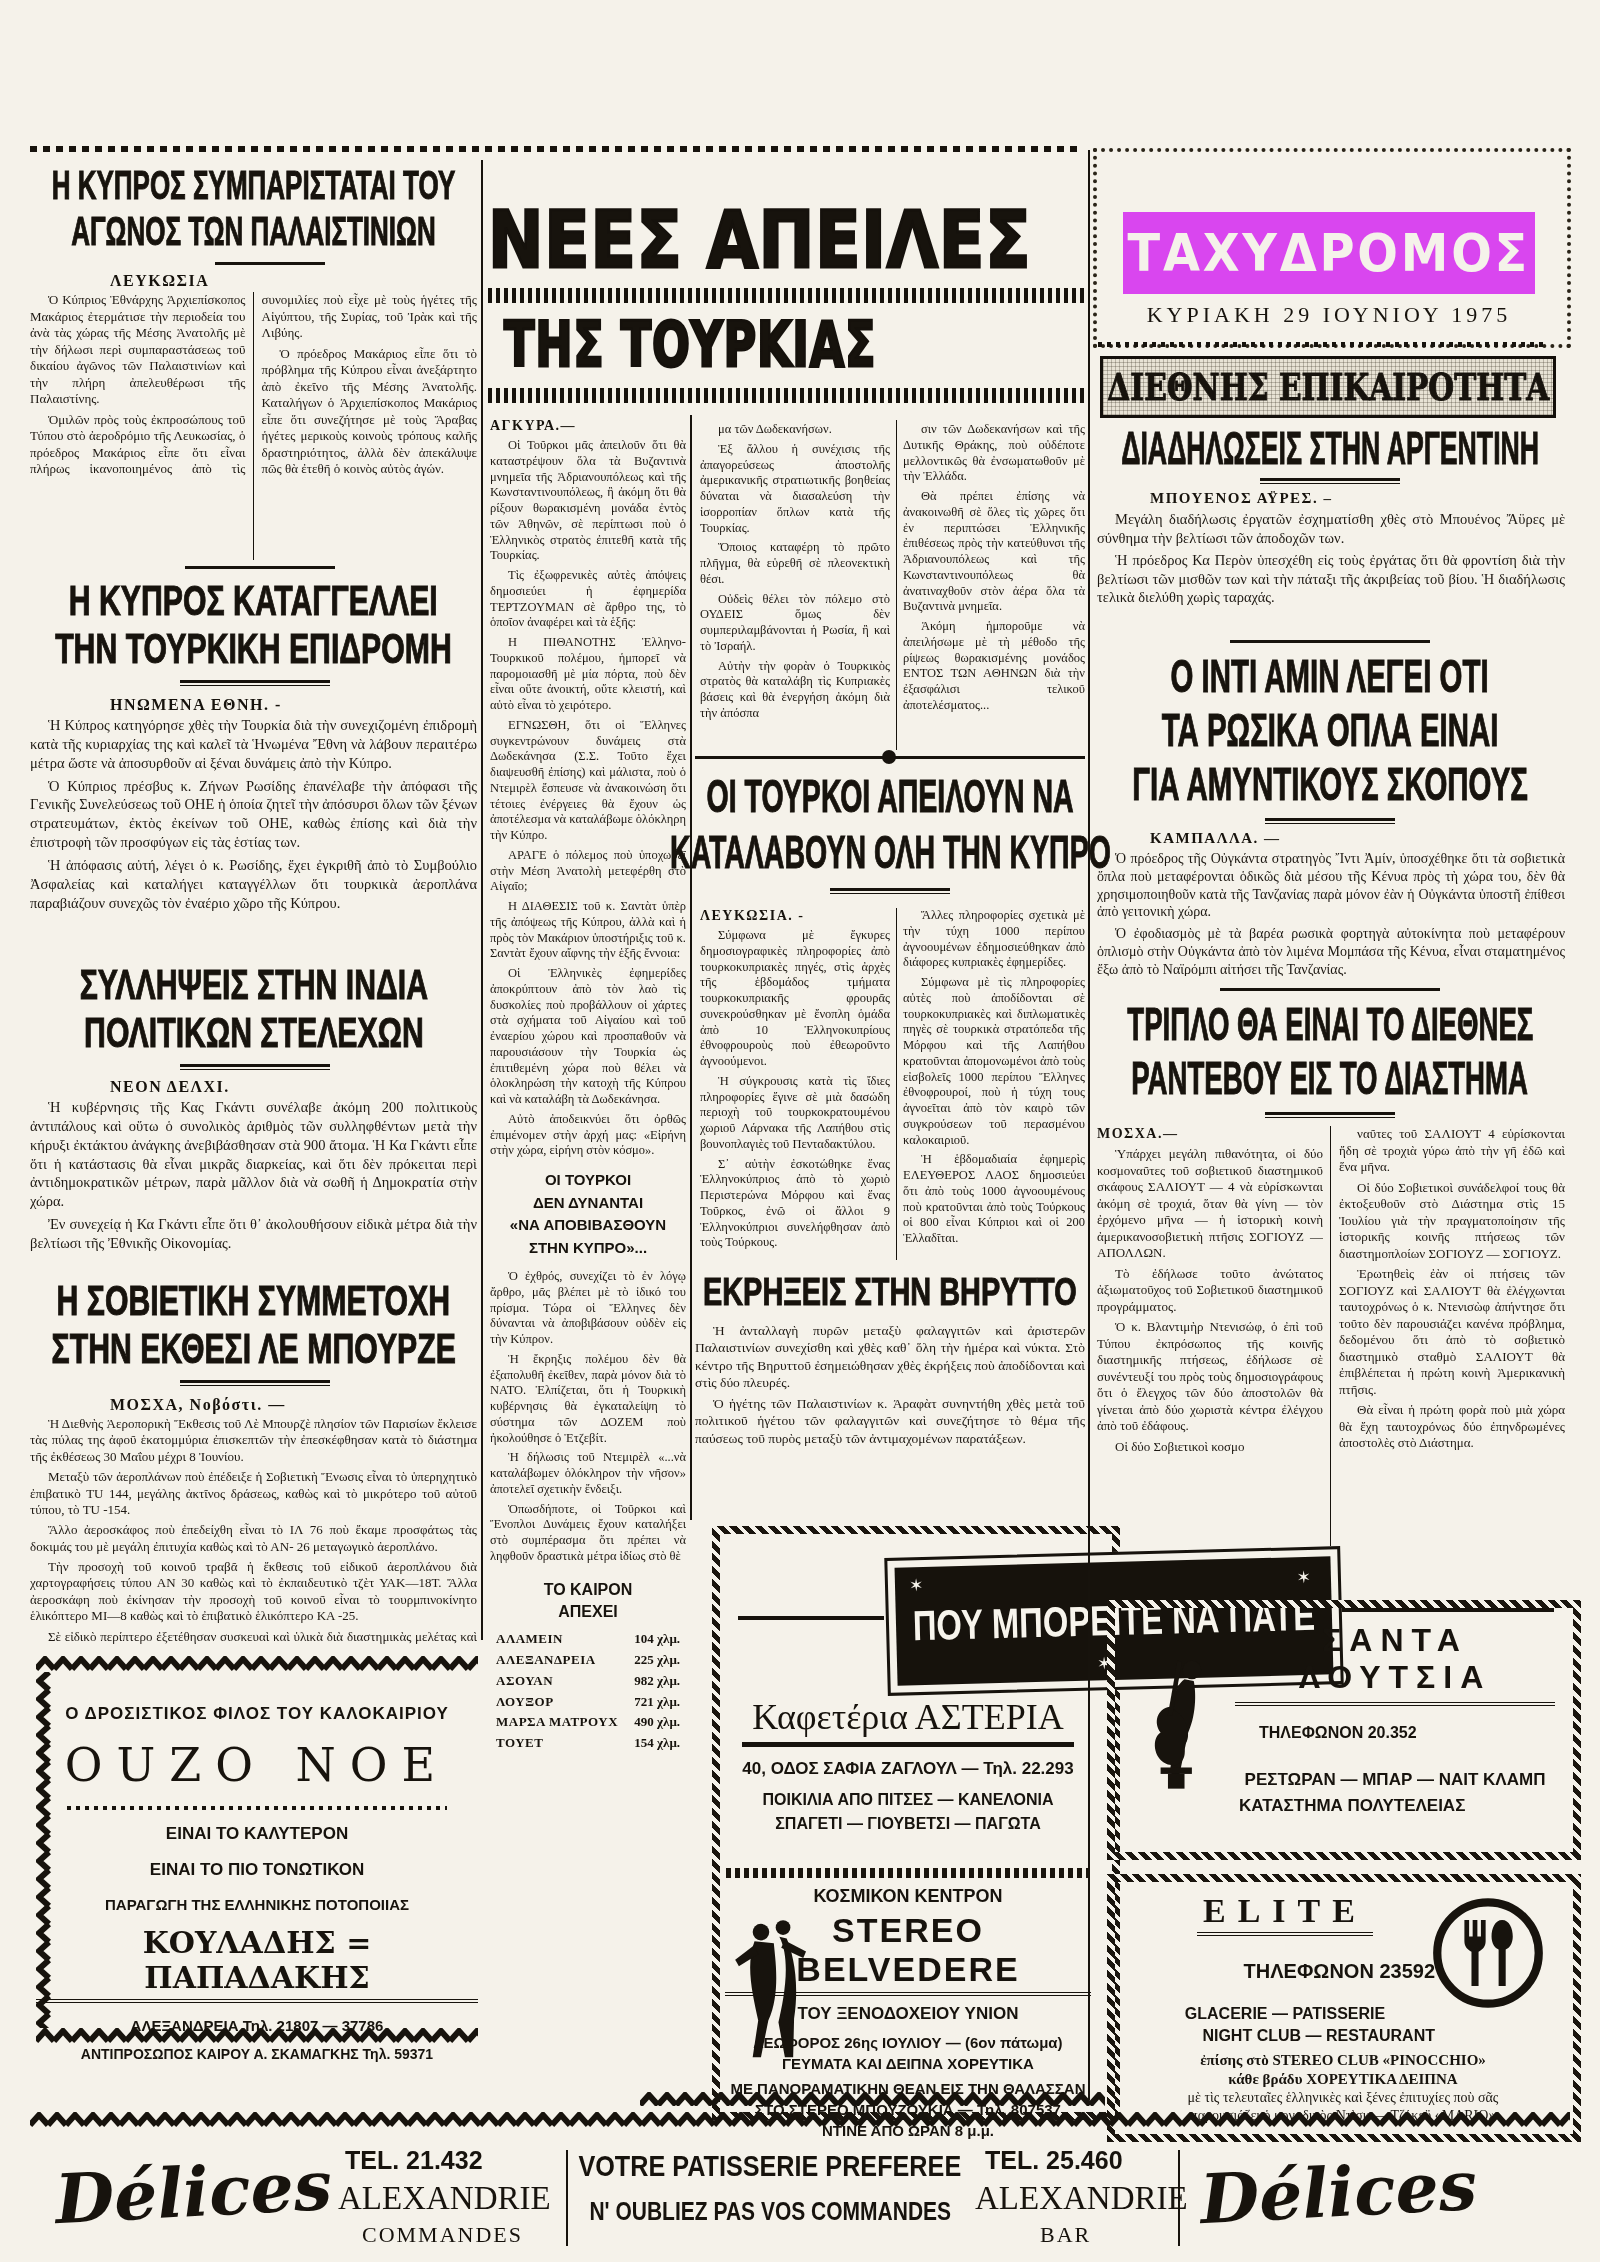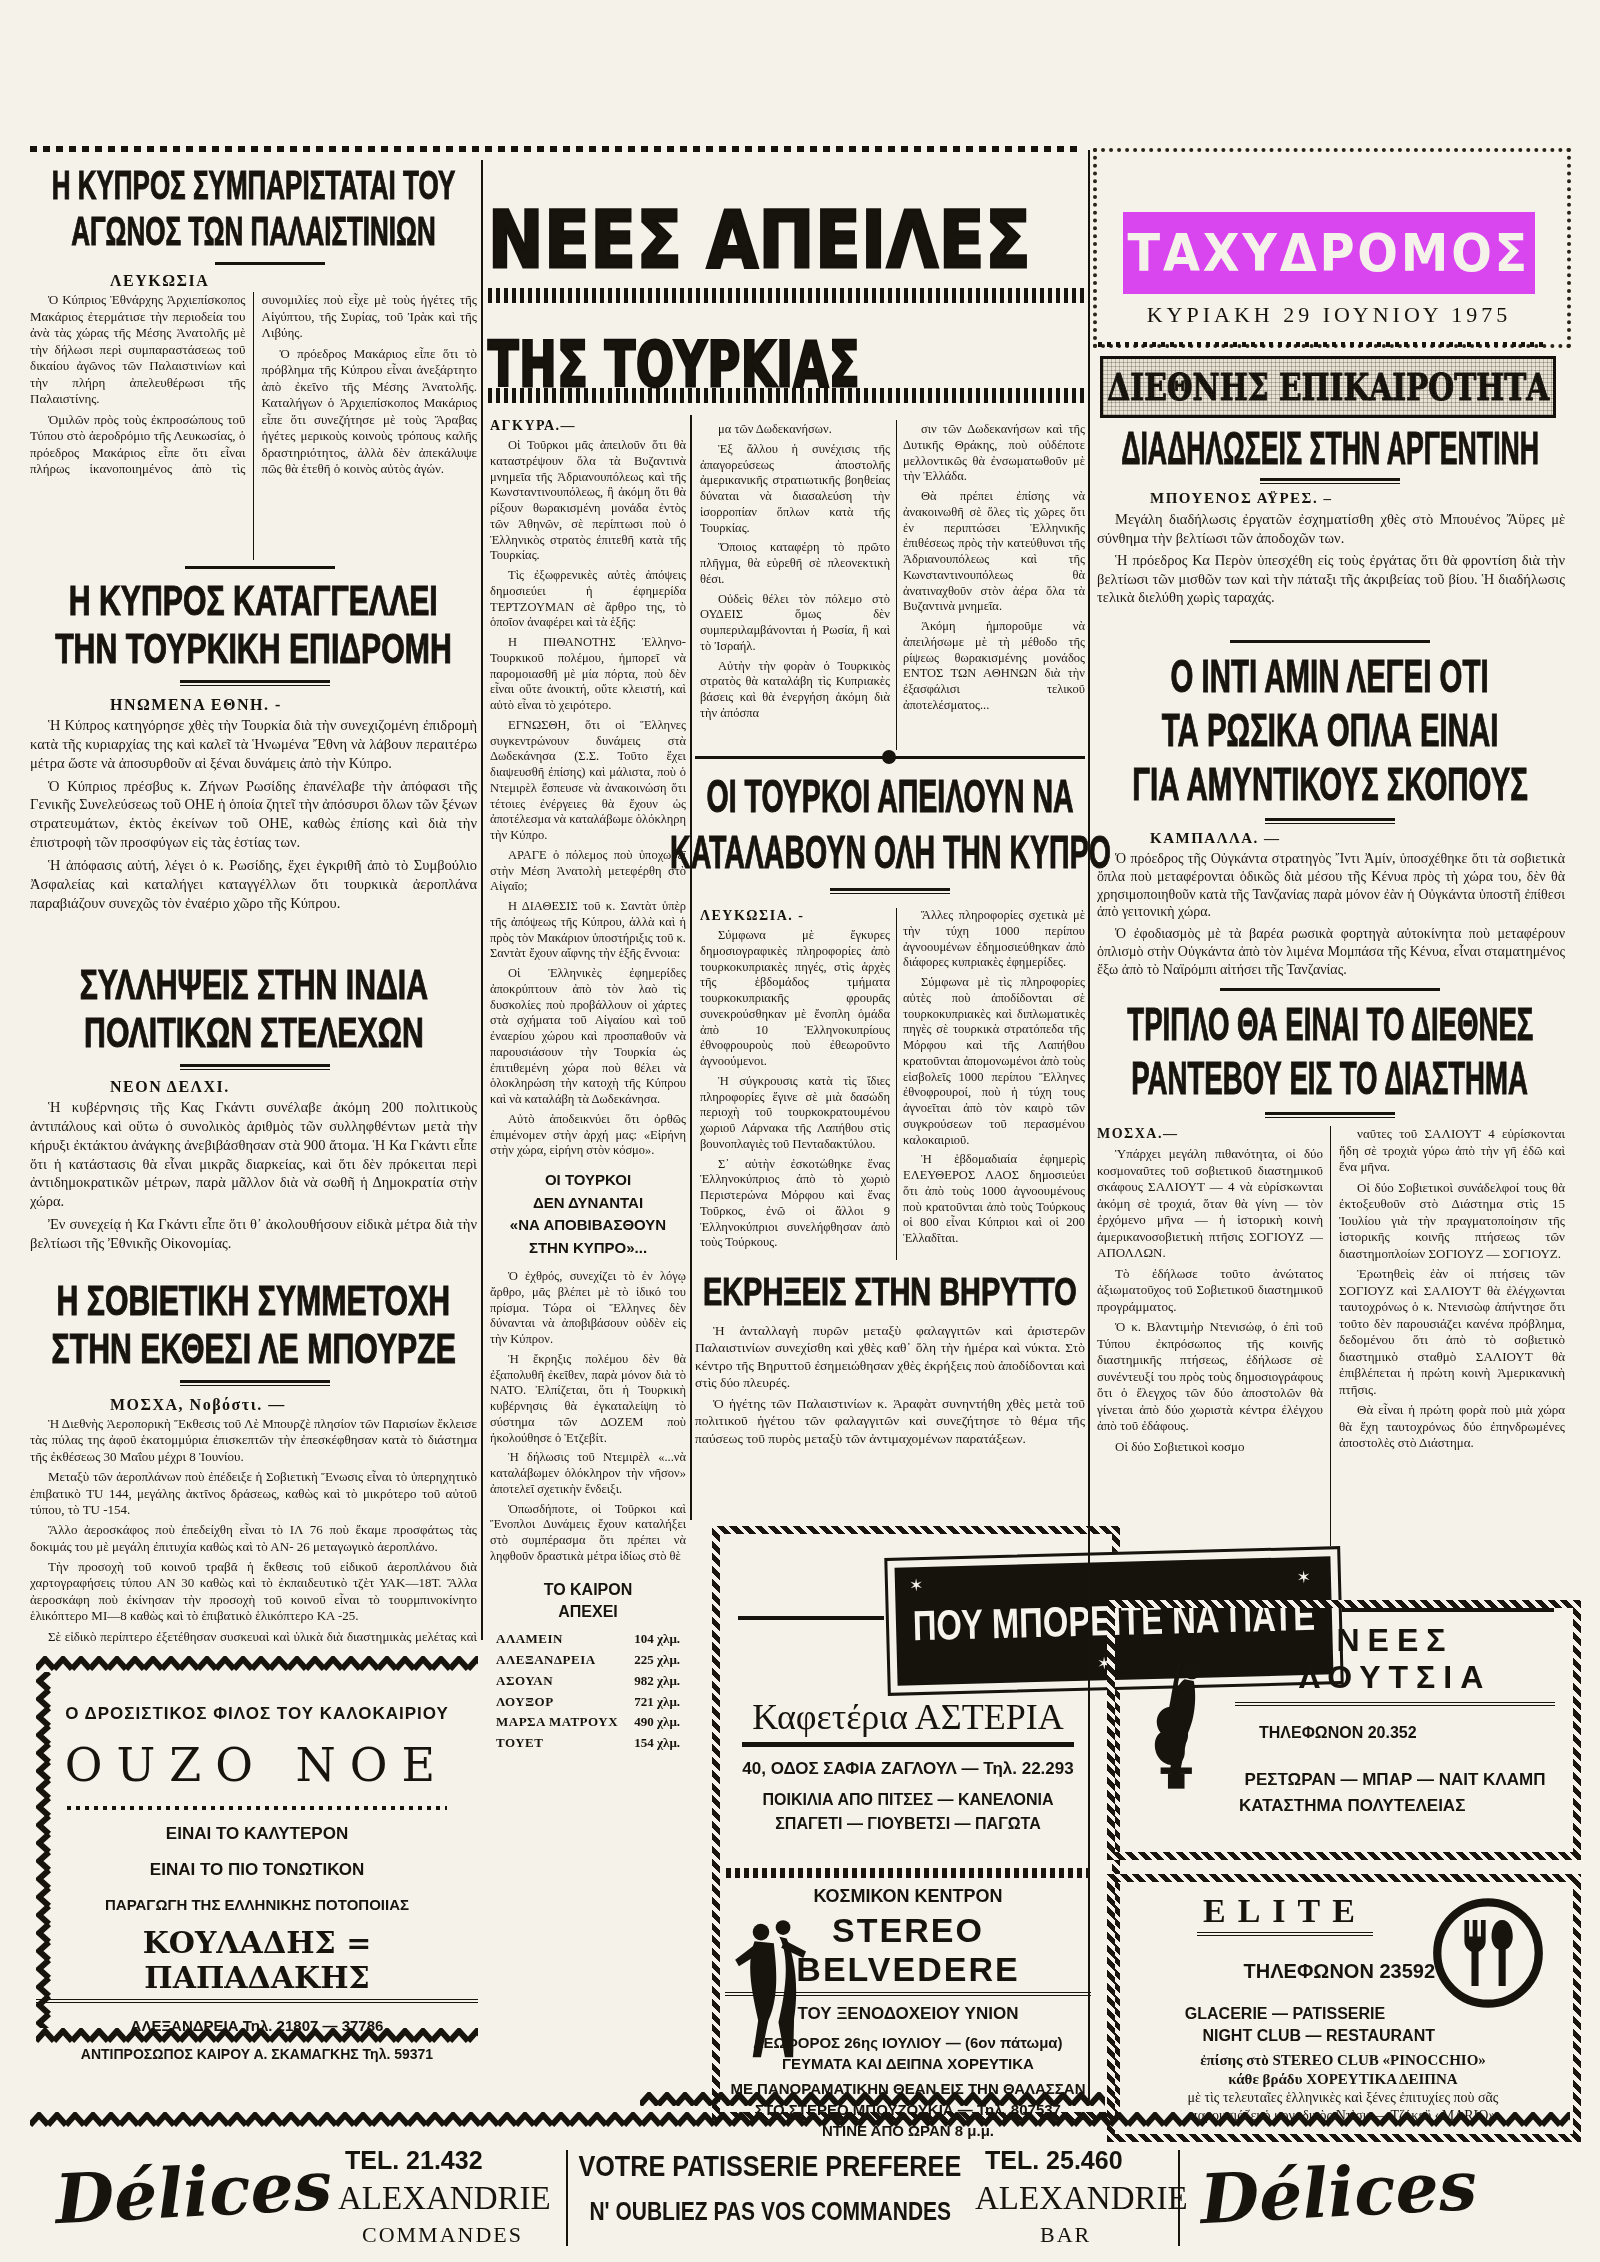--- a/index.html
+++ b/index.html
@@ -142,21 +142,21 @@
       <div style="font-family:'DejaVu Serif',serif;font-weight:bold;font-size:30px;margin-top:12px;border-bottom:4px double #17130d;display:inline-block;padding:0 8px 4px;">ΚΟΥΛΑΔΗΣ = ΠΑΠΑΔΑΚΗΣ</div>
       <div class="adcap" style="font-size:15px;margin-top:14px;">ΑΛΕΞΑΝΔΡΕΙΑ Τηλ. 21807 — 37786</div>
       <div class="adcap" style="font-size:14px;margin-top:12px;">ΑΝΤΙΠΡΟΣΩΠΟΣ ΚΑΙΡΟΥ Α. ΣΚΑΜΑΓΚΗΣ Τηλ. 59371</div>
     </div>
   </div>
 
   <div class="abs fxl" style="left:488px;top:198px;width:597px;">
     <span class="cond fat" style="font-size:78px;transform:scaleX(.85);transform-origin:left;">ΝΕΕΣ ΑΠΕΙΛΕΣ</span>
   </div>
   <div class="abs hatch" style="left:488px;top:288px;width:597px;height:15px;"></div>
-  <div class="abs fxl" style="left:488px;top:312px;width:597px;margin-top:20px;">
+  <div class="abs fxl" style="left:504px;top:312px;width:597px;">
     <span class="cond fat" style="font-size:62px;transform:scaleX(.72);transform-origin:left;">ΤΗΣ ΤΟΥΡΚΙΑΣ</span>
   </div>
   <div class="abs hatch" style="left:488px;top:388px;width:597px;height:15px;"></div>
 
   <div class="abs ov" style="left:490px;top:418px;width:196px;height:1436px;">
     <div class="dateline" style="font-size:14px;margin-bottom:4px;">ΑΓΚΥΡΑ.—</div>
     <div class="body paras" style="font-size:12.5px;line-height:1.26;">
         <p>Οἱ Τοῦρκοι μᾶς ἀπειλοῦν ὅτι θὰ καταστρέψουν ὅλα τὰ Βυζαντινὰ μνημεῖα τῆς Ἀδριανουπόλεως καὶ τῆς Κωνσταντινουπόλεως, ἢ ἀκόμη ὅτι θὰ ρίξουν θωρακισμένη μονάδα ἐντὸς τῶν Ἀθηνῶν, σὲ περίπτωσι ποὺ ὁ Ἑλληνικὸς στρατὸς ἐπιτεθῆ κατὰ τῆς Τουρκίας.</p>
         <p>Τὶς ἐξωφρενικὲς αὐτὲς ἀπόψεις δημοσιεύει ἡ ἐφημερίδα ΤΕΡΤΖΟΥΜΑΝ σὲ ἄρθρο της, τὸ ὁποῖον ἀναφέρει καὶ τὰ ἑξῆς:</p>
         <p>Η ΠΙΘΑΝΟΤΗΣ Ἑλληνο-Τουρκικοῦ πολέμου, ἡμπορεῖ νὰ παρομοιασθῆ μὲ μία πόρτα, ποὺ δὲν εἶναι οὔτε ἀνοικτή, οὔτε κλειστή, καὶ αὐτὸ εἶναι τὸ χειρότερο.</p>
@@ -356,21 +356,21 @@
       <g fill="#17130d">
         <circle cx="64" cy="18" r="10"></circle>
         <path d="M56 28 C44 36 40 60 46 80 L40 130 l10 4 L60 86 C70 64 68 38 66 30 Z"></path>
         <path d="M40 58 C26 60 22 76 30 86 C20 92 22 114 36 120 C50 126 60 114 55 100 C64 94 60 72 48 64 Z"></path>
         <rect x="43" y="8" width="5" height="60" transform="rotate(10 45 38)"></rect>
         <rect x="30" y="124" width="34" height="7"></rect>
           <rect x="38" y="131" width="18" height="16"></rect>
       </g>
     </svg>
     <div style="position:absolute;left:120px;top:14px;width:320px;text-align:center;">
-      <div class="adcap" style="font-size:32px;letter-spacing:8px;border-bottom:4px double #17130d;display:inline-block;padding:0 4px 6px;">ΝΕΕΣ ΛΟΥΤΣΙΑ</div>
+      <div class="adcap" style="font-size:32px;letter-spacing:8px;border-bottom:4px double #17130d;display:inline-block;padding:0 4px 6px;">ΣΑΝΤΑ ΛΟΥΤΣΙΑ</div>
       <div class="adcap" style="font-size:16px;margin-top:18px;text-align:left;padding-left:24px;">ΤΗΛΕΦΩΝΟΝ 20.352</div>
       <div class="adcap" style="font-size:17px;margin-top:28px;">ΡΕΣΤΩΡΑΝ — ΜΠΑΡ — ΝΑΙΤ ΚΛΑΜΠ</div>
       <div class="adcap" style="font-size:17px;margin-top:6px;text-align:left;padding-left:4px;">ΚΑΤΑΣΤΗΜΑ ΠΟΛΥΤΕΛΕΙΑΣ</div>
     </div>
   </div>
 
   <div class="abs greek" style="left:1107px;top:1874px;width:458px;height:252px;">
     <div style="position:absolute;left:20px;top:10px;width:300px;text-align:center;">
       <div style="font-family:'Liberation Serif',serif;font-weight:bold;font-size:34px;letter-spacing:12px;border-bottom:4px double #17130d;display:inline-block;padding:0 6px 2px;">ELITE</div>
       <div class="adcap" style="font-size:20px;margin-top:24px;text-align:right;padding-left:40px;">ΤΗΛΕΦΩΝΟΝ 23592</div>

